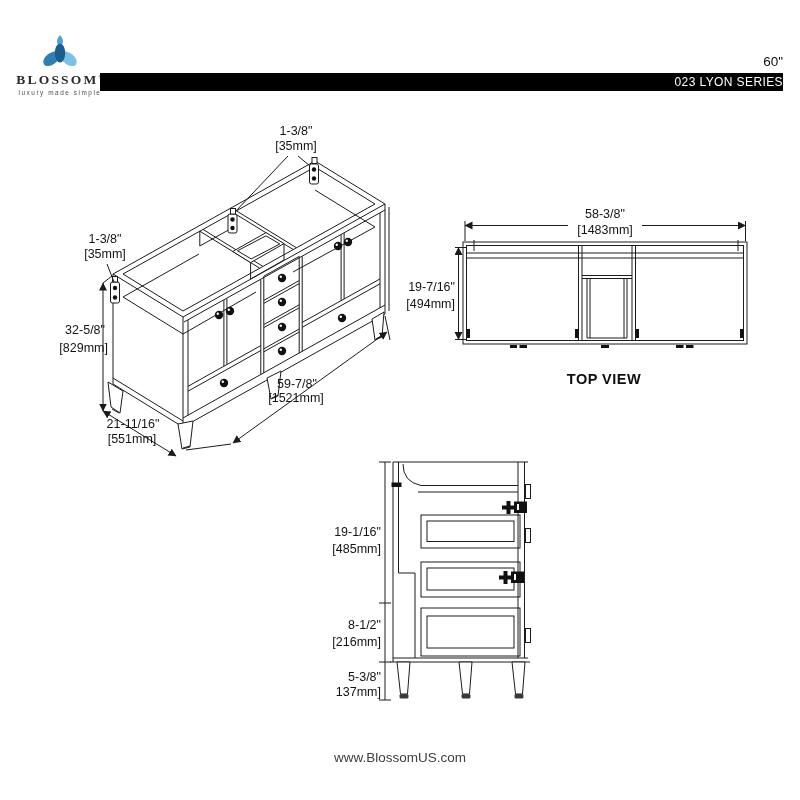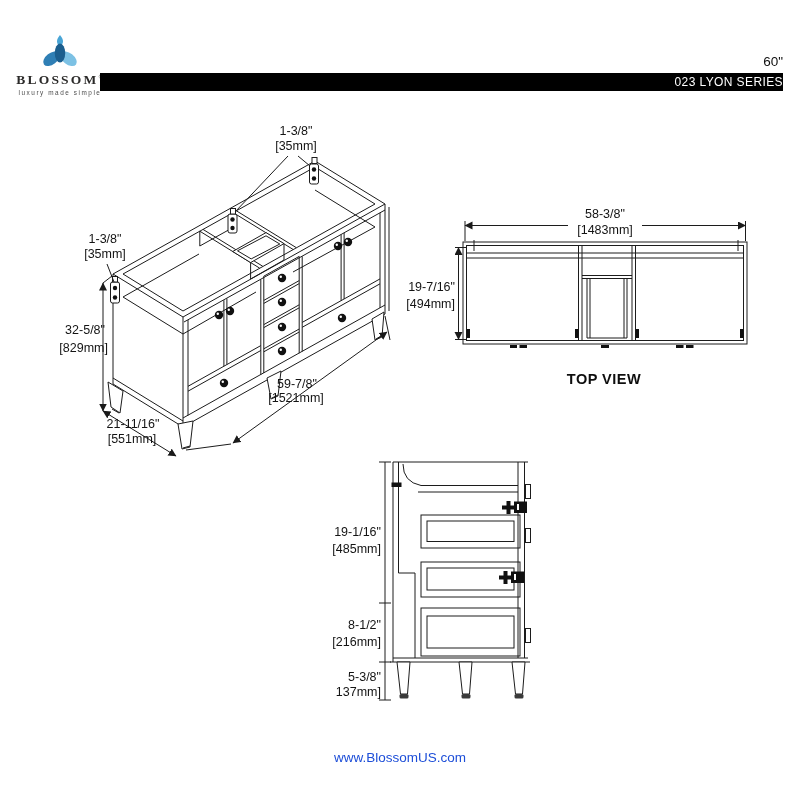--- a/index.html
+++ b/index.html
@@ -20,21 +20,21 @@
   svg.drawing{position:absolute;left:0;top:0;}
   .ln{stroke:#1c1c1c;stroke-width:1;fill:none;}
   .lnf{stroke:#1c1c1c;stroke-width:1;fill:#ffffff;}
   .thick{stroke:#111;stroke-width:3;fill:none;}
   .blk{fill:#111;stroke:none;}
   .dim{font-size:12.5px;fill:#141414;}
   .dimline{stroke:#1c1c1c;stroke-width:1;fill:none;
            marker-start:url(#ah);marker-end:url(#ah);}
   .viewlabel{font-size:14.5px;font-weight:700;fill:#0e0e0e;letter-spacing:.5px;}
   
-  .footer{position:absolute;left:0;right:0;top:750px;text-align:center;font-size:13.5px;color:#1d4ed8;}
+  .footer{position:absolute;left:0;right:0;top:750px;text-align:center;font-size:13.5px;color:#404040;}
 </style>
 </head>
 <body>
 
 <div class="page">
 
   <div class="logo">
     <svg width="44" height="38" viewBox="0 0 46 40">
       <path d="M23 1 C27 6 27.5 9.5 23 13 C18.5 9.5 19 6 23 1 Z" fill="#49a5d6"></path>
       <ellipse cx="14" cy="26" rx="10" ry="6" transform="rotate(-38 14 26)" fill="#2f7fb5"></ellipse>

